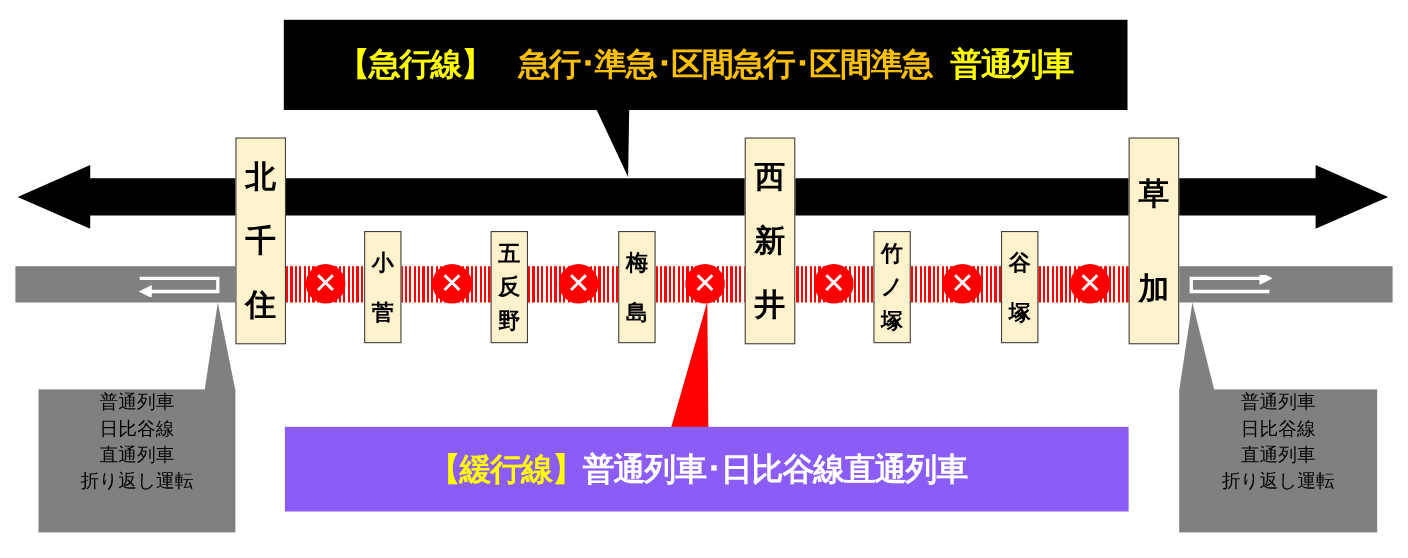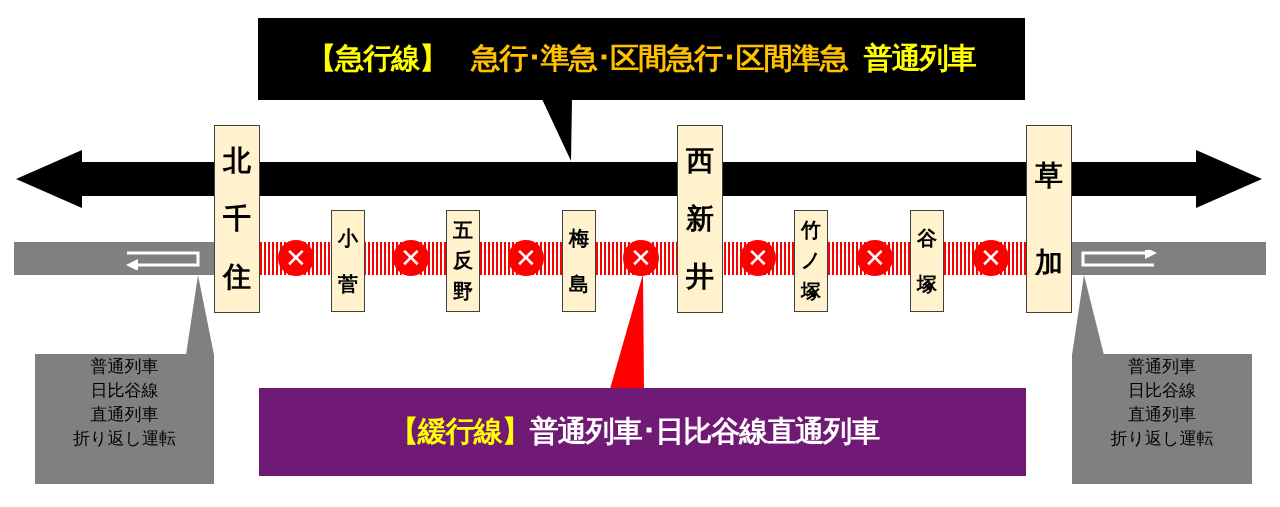--- a/index.html
+++ b/index.html
@@ -1,19 +1,19 @@
 <!DOCTYPE html>
 <html><head>
 <meta charset="utf-8">
 <style>
   html,body{margin:0;padding:0;background:#fff;}
   body{width:1280px;height:507px;position:relative;overflow:hidden;font-family:"DejaVu Sans","Liberation Sans",sans-serif;}
   .abs{position:absolute;}
   .callout-top{left:258px;top:18px;width:767px;height:82px;background:#000;display:flex;align-items:center;justify-content:center;font-weight:bold;font-size:29px;white-space:nowrap;letter-spacing:-1px;}
-  .callout-bot{left:259px;top:388px;width:767px;height:88px;background:#701a75;display:flex;align-items:center;justify-content:center;font-weight:bold;font-size:29px;white-space:nowrap;letter-spacing:-1px;}
+  .callout-bot{left:259px;top:388px;width:767px;height:77px;background:#8b5cf6;display:flex;align-items:center;justify-content:center;font-weight:bold;font-size:29px;white-space:nowrap;letter-spacing:-1px;}
   .yellow{color:#ffff00;}
   .orange{color:#ffc000;margin-left:24px;}
   .white{color:#ffffff;}
   .express-arrow{left:16px;top:150px;width:1246px;height:58px;}
   .gray-seg{background:#808080;height:33px;top:242px;}
   .hatch{top:242px;height:33px;background:repeating-linear-gradient(90deg,#ff0000 0 2px,#ffffff 2px 4px);}
   .xmark{width:36px;height:36px;border-radius:50%;background:#ff0000;top:240px;display:flex;align-items:center;justify-content:center;color:#fff;font-size:26px;font-weight:bold;line-height:1;}
   .station{background:#fff2cc;border:1.5px solid #404040;box-sizing:border-box;display:flex;flex-direction:column;align-items:center;justify-content:space-around;font-weight:bold;color:#000;}
   .station.big{width:46px;top:125px;height:188px;font-size:28px;padding:6px 0;}
   .station.small{width:34px;top:210px;height:102px;font-size:20px;padding:4px 0;}

